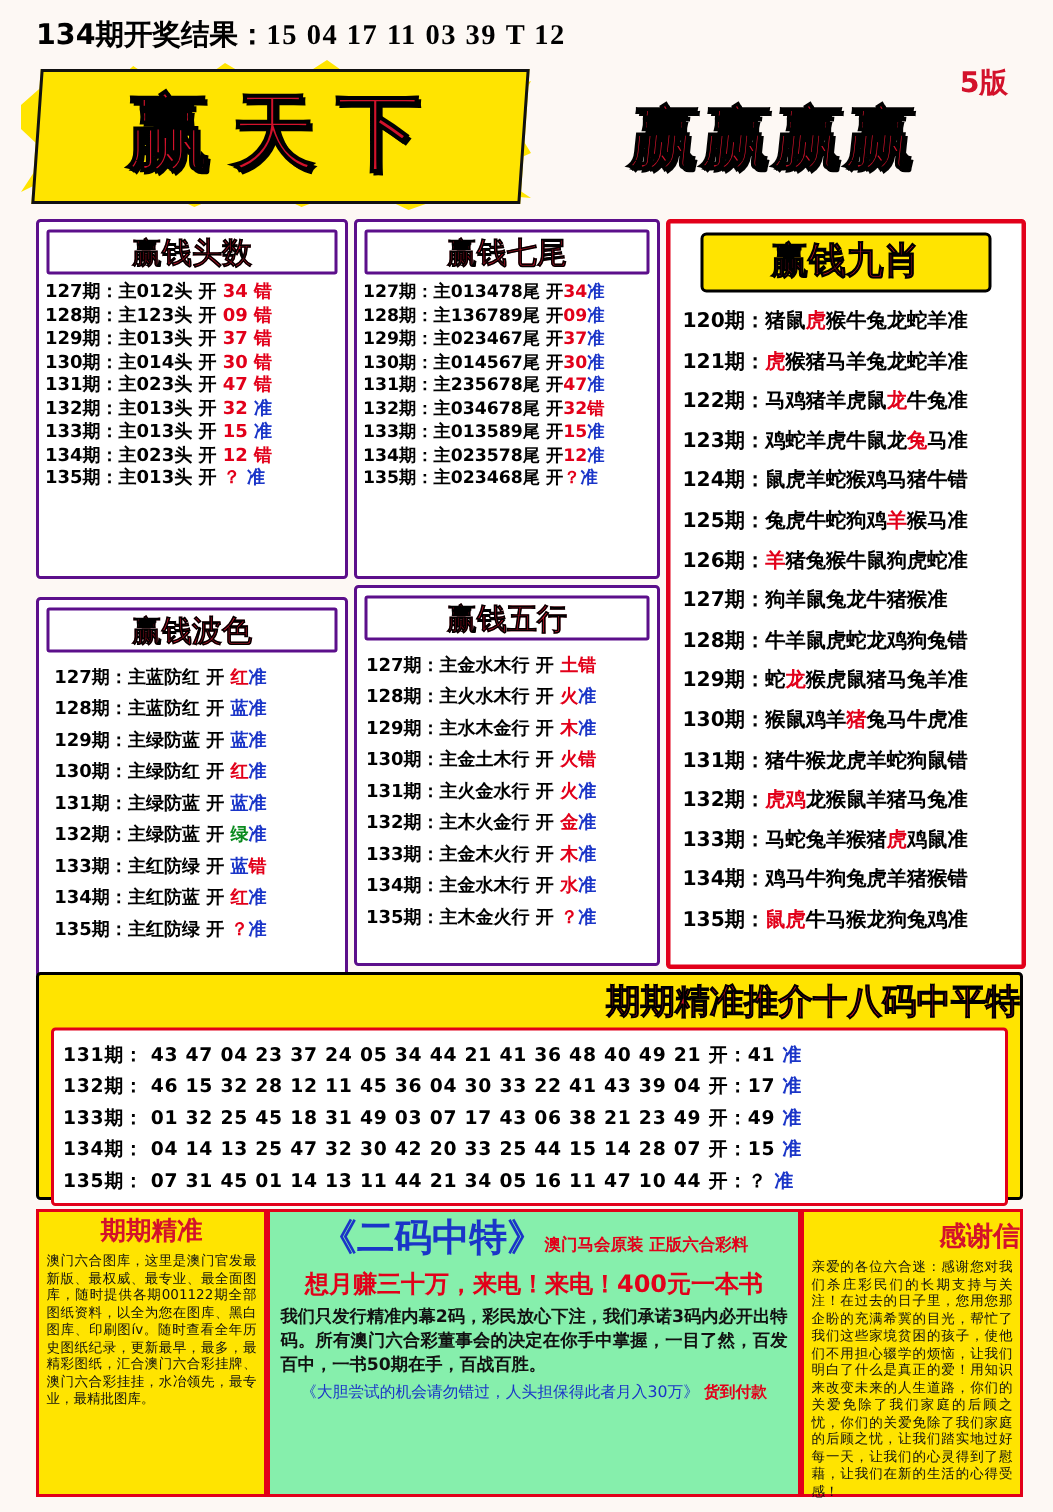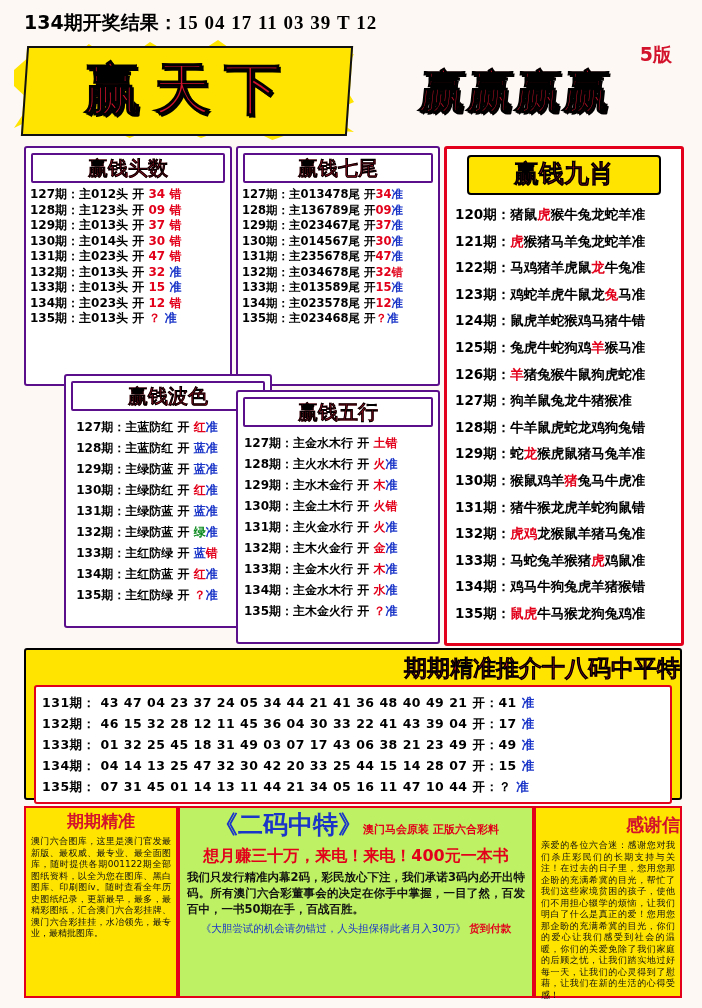--- a/index.html
+++ b/index.html
@@ -107,21 +107,21 @@
     border:2px solid #e2001a;
   }
   .bot-a .t{
     text-align:center;font-size:17px;font-weight:bold;color:#d3122b;line-height:26px;
     padding-top:0;
   }
   .bot-a .p{
     font-size:9px;line-height:11.5px;color:#111;padding:2px 5px 0 5px;text-align:justify;
   }
   .bot-b{
-    position:absolute;left:154px;top:0;width:352px;height:188px;background:#bef264;
+    position:absolute;left:154px;top:0;width:352px;height:188px;background:#86efac;
     border:2px solid #e2001a;
   }
   .bot-b .t{
     text-align:center;font-size:25px;font-weight:bold;color:#1a35c8;line-height:30px;padding-top:2px;
   }
   .bot-b .t .sub{font-size:11px;color:#e2001a;font-weight:bold;}
   .bot-b .t2{
     text-align:center;font-size:16px;font-weight:bold;color:#e2001a;line-height:22px;
   }
   .bot-b .p{font-size:11.5px;line-height:16px;padding:2px 7px;text-align:justify;color:#111;font-weight:bold;}
@@ -185,21 +185,21 @@
       <div class="row" style="font-size:11.5px"><span>129期：</span><span>主023467尾  开</span><span class="red">37</span><span class="blue">准</span></div>
       <div class="row" style="font-size:11.5px"><span>130期：</span><span>主014567尾  开</span><span class="red">30</span><span class="blue">准</span></div>
       <div class="row" style="font-size:11.5px"><span>131期：</span><span>主235678尾  开</span><span class="red">47</span><span class="blue">准</span></div>
       <div class="row" style="font-size:11.5px"><span>132期：</span><span>主034678尾  开</span><span class="red">32</span><span class="red">错</span></div>
       <div class="row" style="font-size:11.5px"><span>133期：</span><span>主013589尾  开</span><span class="red">15</span><span class="blue">准</span></div>
       <div class="row" style="font-size:11.5px"><span>134期：</span><span>主023578尾  开</span><span class="red">12</span><span class="blue">准</span></div>
       <div class="row" style="font-size:11.5px"><span>135期：</span><span>主023468尾  开</span><span class="red">？</span><span class="blue">准</span></div>
     </div>
   </div>
 
-  <div class="box" style="left:24px;top:374px;width:204px;height:250px;margin-left:40px;">
+  <div class="box" style="left:24px;top:398px;width:204px;height:250px;">
     <div class="hd-box">
       <div class="hd hd1">赢钱波色</div>
     </div>
     <div class="rows" style="padding:4px 6px;">
       <div class="row" style="line-height:21px;">&nbsp;<span>127期：</span><span>主蓝防红  开</span> <span class="red">红</span><span class="blue">准</span></div>
       <div class="row" style="line-height:21px;">&nbsp;<span>128期：</span><span>主蓝防红  开</span> <span class="blue">蓝</span><span class="blue">准</span></div>
       <div class="row" style="line-height:21px;">&nbsp;<span>129期：</span><span>主绿防蓝  开</span> <span class="blue">蓝</span><span class="blue">准</span></div>
       <div class="row" style="line-height:21px;">&nbsp;<span>130期：</span><span>主绿防红  开</span> <span class="red">红</span><span class="blue">准</span></div>
       <div class="row" style="line-height:21px;">&nbsp;<span>131期：</span><span>主绿防蓝  开</span> <span class="blue">蓝</span><span class="blue">准</span></div>
       <div class="row" style="line-height:21px;">&nbsp;<span>132期：</span><span>主绿防蓝  开</span> <span class="green">绿</span><span class="blue">准</span></div>
@@ -271,17 +271,17 @@
       </div>
       <div class="t2">想月赚三十万，来电！来电！400元一本书</div>
       <div class="p">我们只发行精准内幕2码，彩民放心下注，我们承诺3码内必开出特码。所有澳门六合彩董事会的决定在你手中掌握，一目了然，百发百中，一书50期在手，百战百胜。</div>
       <div class="f">
         <span>《大胆尝试的机会请勿错过，人头担保得此者月入30万》</span>
         <span class="pay">货到付款</span>
       </div>
     </div>
     <div class="bot-c">
       <div class="t">感谢信</div>
-      <div class="p">亲爱的各位六合迷：感谢您对我们杀庄彩民们的长期支持与关注！在过去的日子里，您用您那企盼的充满希冀的目光，帮忙了我们这些家境贫困的孩子，使他们不用担心辍学的烦恼，让我们明白了什么是真正的爱！您用您那企盼的充满希冀的目光，你们的爱心让我们感受到社会的温暖，你们的关爱免除了我们家庭的后顾之忧，让我们踏实地过好每一天，让我们的心灵得到了慰藉，让我们在新的生活的心得受感！</div>
+      <div class="p">亲爱的各位六合迷：感谢您对我们杀庄彩民们的长期支持与关注！在过去的日子里，您用您那企盼的充满希冀的目光，帮忙了我们这些家境贫困的孩子，使他们不用担心辍学的烦恼，让我们明白了什么是真正的爱！用知识来改变未来的人生道路，你们的关爱免除了我们家庭的后顾之忧，你们的关爱免除了我们家庭的后顾之忧，让我们踏实地过好每一天，让我们的心灵得到了慰藉，让我们在新的生活的心得受感！</div>
     </div>
   </div>
 
 </div>
 
 </body></html>

